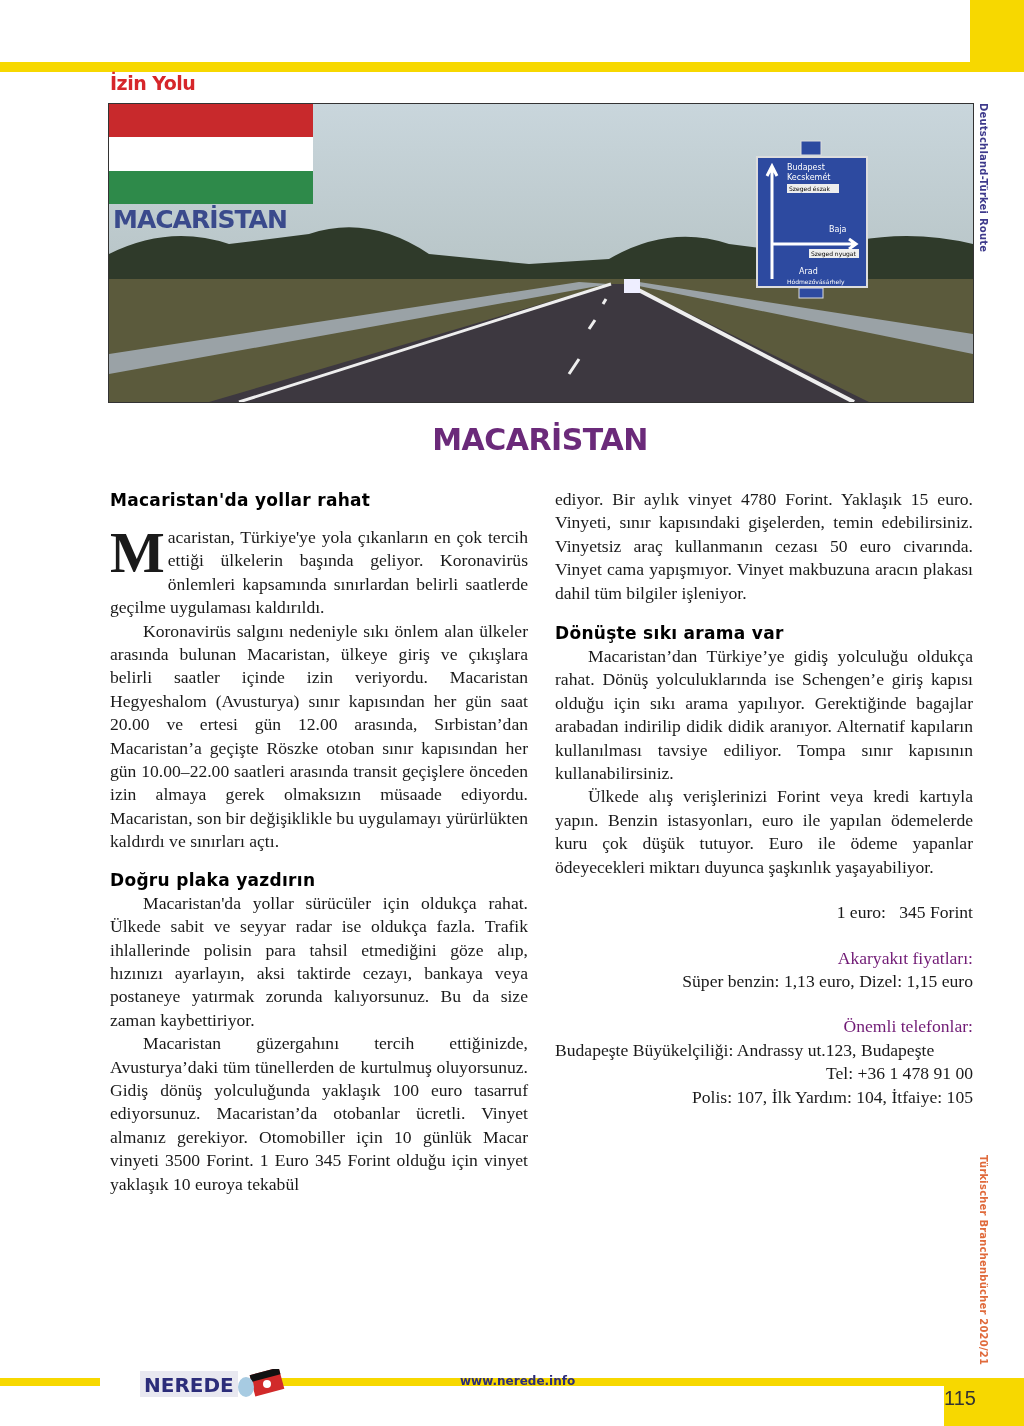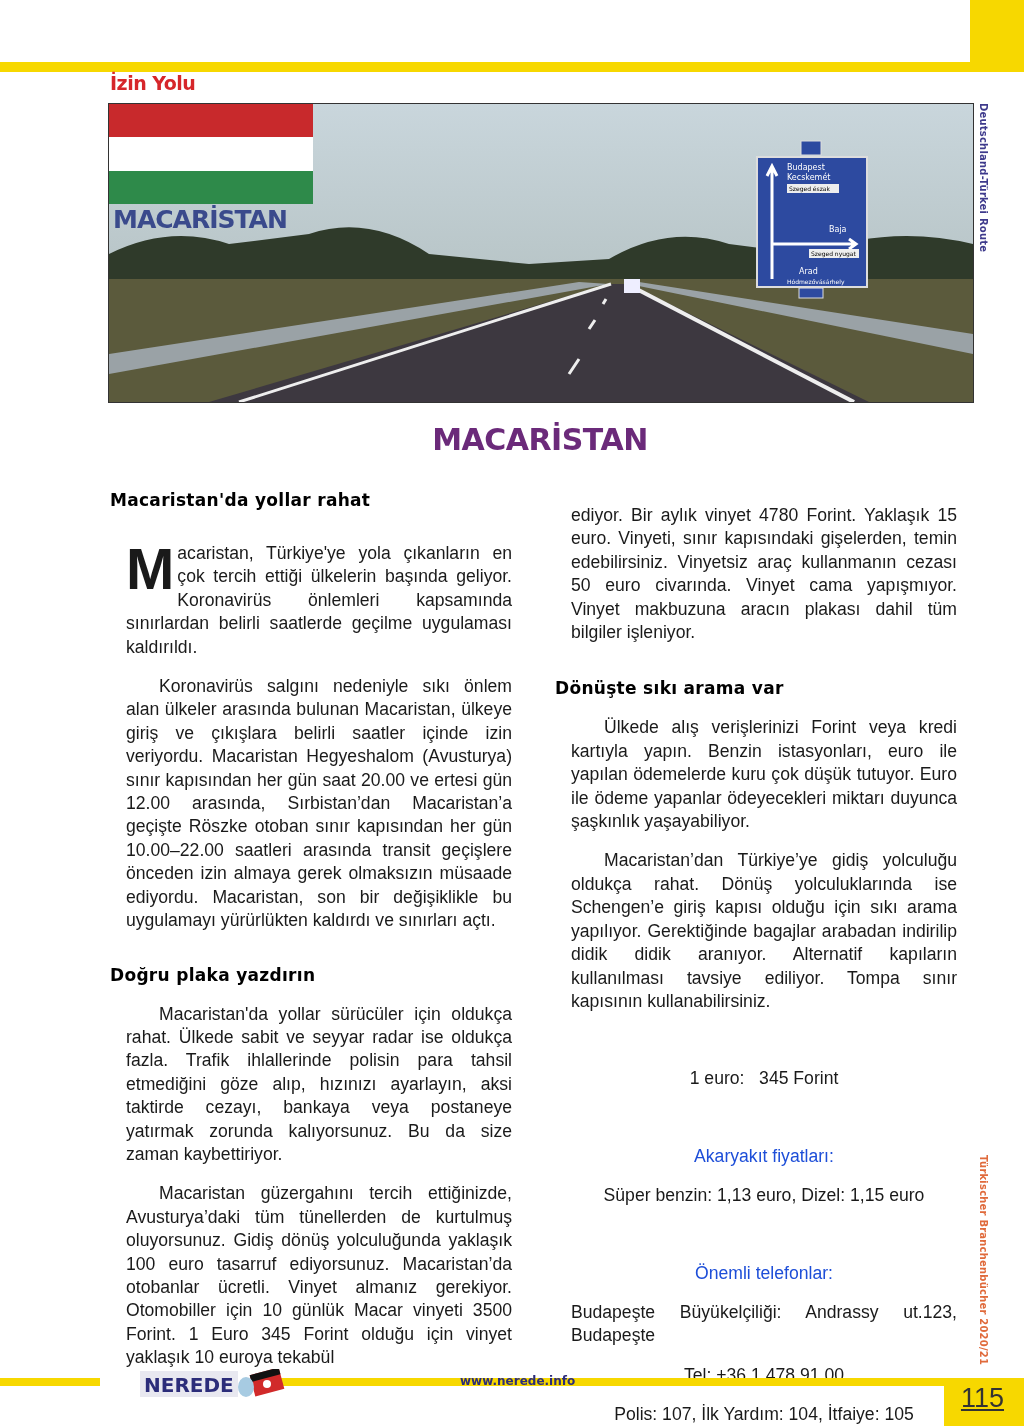--- a/index.html
+++ b/index.html
@@ -13,31 +13,31 @@
   .photo { position:absolute; left:108px; top:103px; width:864px; height:298px; border:1px solid #333; overflow:hidden; background:#bef264; }
   .photo svg { display:block; }
   .flag { position:absolute; left:0; top:0; width:204px; height:100px; }
   .flag div { height:33.4%; }
   .photo-caption { position:absolute; left:4px; top:101px; font-family:"DejaVu Sans", sans-serif; font-weight:bold; font-size:25px; color:#3a4a8c; letter-spacing:-1px; }
   .main-title { position:absolute; left:0; width:1080px; top:422px; text-align:center; font-family:"DejaVu Sans", sans-serif; font-weight:bold; font-size:30px; color:#6b2a7a; letter-spacing:-0.5px; }
   .col { position:absolute; top:488px; width:418px; font-size:17.6px; line-height:23.4px; text-align:justify; }
   .col-left { left:110px; }
   .col-right { left:555px; }
   .col h2 { font-family:"DejaVu Sans", sans-serif; font-weight:bold; font-size:17px; margin:0; line-height:24px; letter-spacing:0.3px; color:#000000; }
-  .col p { margin:16px; text-indent:33px; }
+  .col p { margin:0; text-indent:33px;font-family:Liberation Serif, serif; }
   .col p.first { text-indent:0; }
   .dropcap { float:left; font-weight:bold; font-size:58px; line-height:46px; margin:4px 3px 0 0; }
   .gap { height:23px; }
-  .orange { color:#1d4ed8; }
-  .info p { text-indent:0; text-align:center; }
+  .orange { color:#701a75; }
+  .info p { text-indent:0; text-align:right; }
   .footer-bar { position:absolute; top:1378px; height:8px; background:#f7d800; }
   .fb1 { left:0; width:100px; }
   .fb2 { left:262px; width:692px; }
   .page-box { position:absolute; left:944px; top:1378px; width:80px; height:48px; background:#f7d800; }
-  .page-num { position:absolute; left:944px; top:1378px; width:60px; text-align:right; font-size:27px; line-height:40px; color:#333; font-family:"Liberation Sans Narrow","Liberation Sans", sans-serif;text-decoration:underline; }
+  .page-num { position:absolute; left:944px; top:1378px; width:60px; text-align:left; font-size:20px; line-height:40px; color:#333; font-family:"Liberation Sans Narrow","Liberation Sans", sans-serif; }
   .url { position:absolute; left:460px; top:1374px; font-family:"DejaVu Sans", sans-serif; font-weight:bold; font-size:12px; color:#2c2d7a; }
   .logo { position:absolute; left:104px; top:1369px; width:150px; height:32px;margin-left:36px; }
 </style>
 </head>
 <body>
 
 <div class="top-corner"></div>
 <div class="top-bar"></div>
 <div class="section-label">İzin Yolu</div>
 <div class="side-text side-top">Deutschland-Türkei Route</div>
@@ -95,22 +95,22 @@
   <div class="gap" style="height:14px"></div>
   <h2>Doğru plaka yazdırın</h2>
   <p>Macaristan'da yollar sürücüler için oldukça rahat. Ülkede sabit ve seyyar radar ise oldukça fazla. Trafik ihlallerinde polisin para tahsil etmediğini göze alıp, hızınızı ayarlayın, aksi taktirde cezayı, bankaya veya postaneye yatırmak zorunda kalıyorsunuz. Bu da size zaman kaybettiriyor.</p>
   <p>Macaristan güzergahını tercih ettiğinizde, Avusturya’daki tüm tünellerden de kurtulmuş oluyorsunuz. Gidiş dönüş yolculuğunda yaklaşık 100 euro tasarruf ediyorsunuz. Macaristan’da otobanlar ücretli. Vinyet almanız gerekiyor. Otomobiller için 10 günlük Macar vinyeti 3500 Forint. 1 Euro 345 Forint olduğu için vinyet yaklaşık 10 euroya tekabül</p>
 </div>
 
 <div class="col col-right">
   <p class="first">ediyor. Bir aylık vinyet 4780 Forint. Yaklaşık 15 euro. Vinyeti, sınır kapısındaki gişelerden, temin edebilirsiniz. Vinyetsiz araç kullanmanın cezası 50 euro civarında. Vinyet cama yapışmıyor. Vinyet makbuzuna aracın plakası dahil tüm bilgiler işleniyor.</p>
   <div class="gap" style="height:16px"></div>
   <h2>Dönüşte sıkı arama var</h2>
+  <p>Macaristan’dan Türkiye’ye gidiş yolculuğu oldukça rahat. Dönüş yolculuklarında ise Schengen’e giriş kapısı olduğu için sıkı arama yapılıyor. Gerektiğinde bagajlar arabadan indirilip didik didik aranıyor. Alternatif kapıların kullanılması tavsiye ediliyor. Tompa sınır kapısının kullanabilirsiniz.</p>
   <p>Ülkede alış verişlerinizi Forint veya kredi kartıyla yapın. Benzin istasyonları, euro ile yapılan ödemelerde kuru çok düşük tutuyor. Euro ile ödeme yapanlar ödeyecekleri miktarı duyunca şaşkınlık yaşayabiliyor.</p>
-  <p>Macaristan’dan Türkiye’ye gidiş yolculuğu oldukça rahat. Dönüş yolculuklarında ise Schengen’e giriş kapısı olduğu için sıkı arama yapılıyor. Gerektiğinde bagajlar arabadan indirilip didik didik aranıyor. Alternatif kapıların kullanılması tavsiye ediliyor. Tompa sınır kapısının kullanabilirsiniz.</p>
   <div class="gap" style="height:22px"></div>
   <div class="info">
     <p style="white-space:pre">1 euro:   345 Forint</p>
     <div class="gap" style="height:22px"></div>
     <p class="orange">Akaryakıt fiyatları:</p>
     <p>Süper benzin: 1,13 euro, Dizel: 1,15 euro</p>
     <div class="gap" style="height:22px"></div>
     <p class="orange">Önemli telefonlar:</p>
     <p style="text-align:justify">Budapeşte Büyükelçiliği: Andrassy ut.123, Budapeşte</p>
     <p>Tel: +36 1 478 91 00</p>

